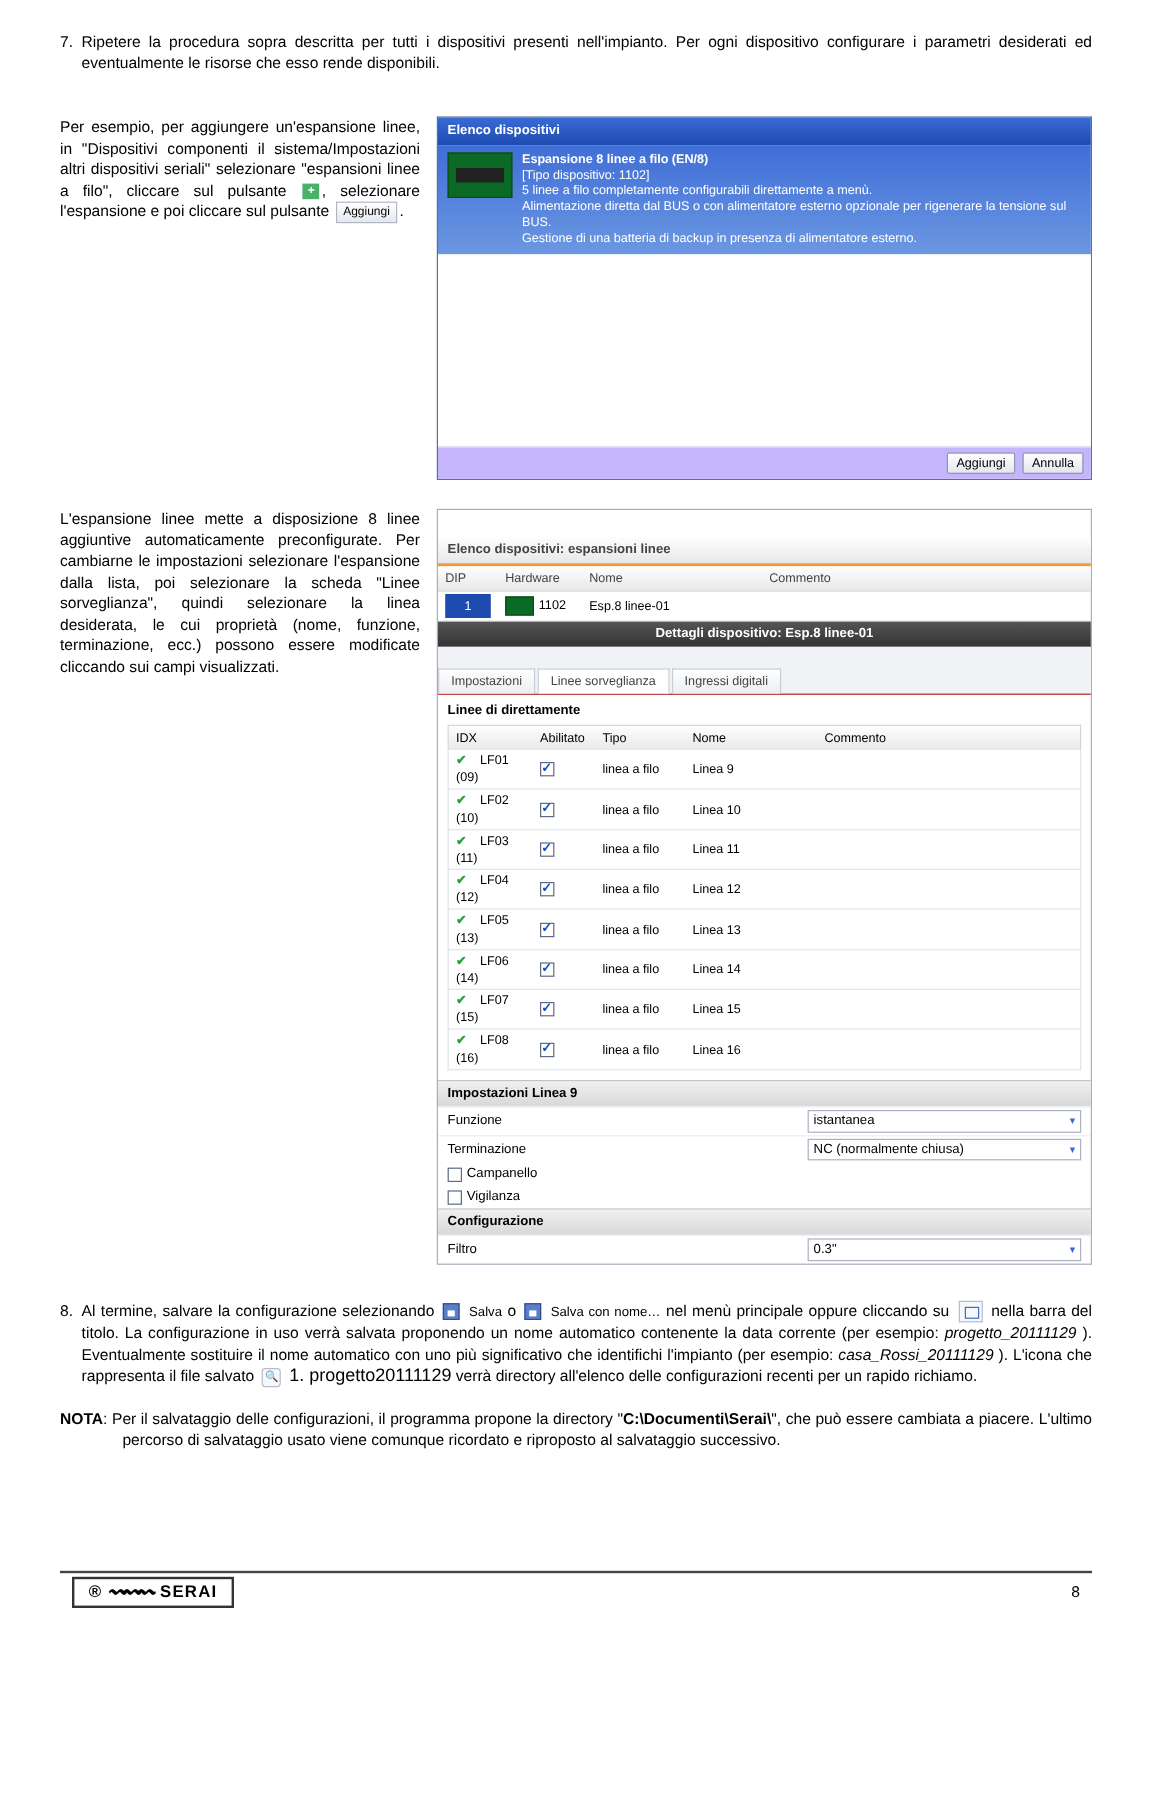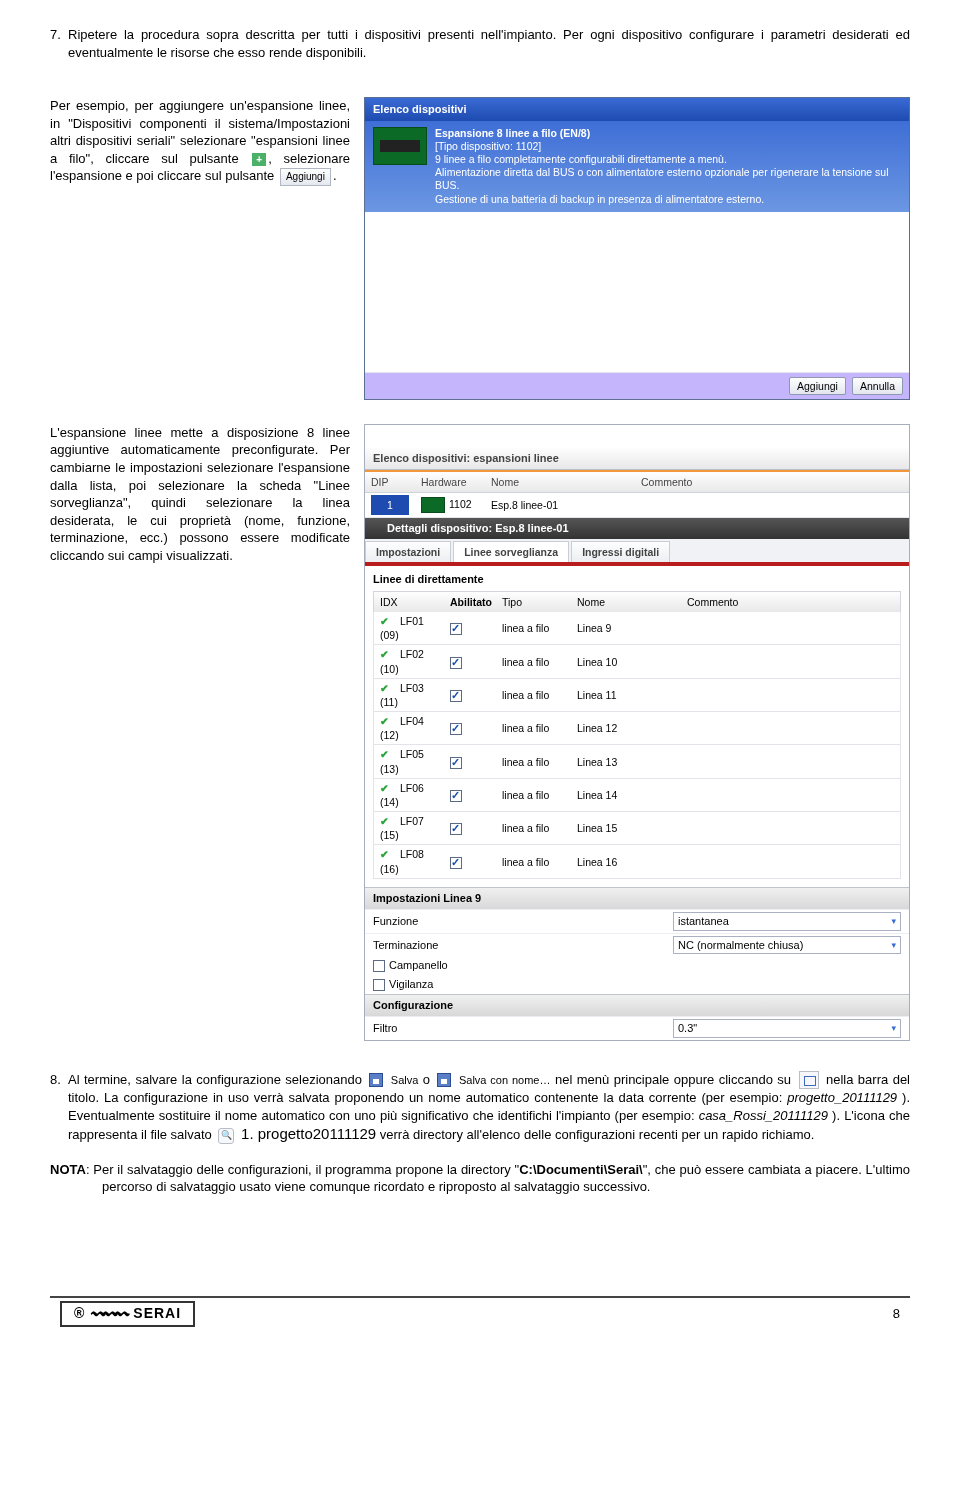--- a/index.html
+++ b/index.html
@@ -117,41 +117,40 @@
   .dip-badge{
     background:#1d4bb0;color:#fff;width:38px;text-align:center;
     padding:3px 0;margin:2px 6px;
   }
   .hw-chip{
     width:24px;height:16px;background:#0b6a25;border:1px solid #0a4b1a;
     display:inline-block;vertical-align:middle;margin-right:4px;
   }
   .dark-head{
     background:linear-gradient(#555,#333);
-    color:#fff;padding:3px 22px;font-weight:bold;
+    color:#fff;padding:3px 8px;font-weight:bold;text-align:center;
   }
   .tabs{
-    display:flex;gap:2px;background:#f1f2f5;padding-top:2px;
-    border-bottom:4px solid #b91c1c;
-    font-weight:bold;
+    display:flex;gap:2px;background:#f1f2f5;padding-top:18px;
+    border-bottom:1px solid #b91c1c;
   }
   .tab{
     padding:3px 10px;font-size:10.5px;
     border:1px solid #c9cdd6;border-bottom:none;
     background:linear-gradient(#fefefe,#eceef2);
     color:#444;
   }
   .tab.active{background:#fff;}
   .tabbody{padding:6px 8px 8px 8px;}
   .sub-head{
     display:flex;background:linear-gradient(#fefefe,#e8e8e8);
     font-size:10.5px;border:1px solid #d2d5dd;border-bottom:none;
   }
   .sub-head > div {padding:3px 6px;}
-  .s-idx{width:70px;} .s-ab{width:52px;font-weight:bold;} .s-tipo{width:75px;} .s-nome{width:110px;} .s-com{flex:1;}
+  .s-idx{width:70px;} .s-ab{width:52px;} .s-tipo{width:75px;} .s-nome{width:110px;} .s-com{flex:1;}
   .srow{
     display:flex;align-items:center;
     border:1px solid #e2e4ea;border-top:none;font-size:10.5px;
   }
   .srow > div{padding:2px 6px;}
   .tick{
     width:16px;height:14px;display:inline-block;margin-right:4px;
     position:relative;color:#2aa33a;font-weight:bold;
   }
   .tick::before{content:"✔";}
@@ -235,21 +234,21 @@
     </div>
 
     <div class="right-col">
       <div class="win">
         <div class="titlebar">Elenco dispositivi</div>
         <div class="bluebox">
           <div class="chip"></div>
           <div class="bluebox-text">
             <div class="bold">Espansione 8 linee a filo (EN/8)</div>
             <div>[Tipo dispositivo: 1102]</div>
-            <div>9 linee a filo completamente configurabili direttamente a menù.</div>
+            <div>5 linee a filo completamente configurabili direttamente a menù.</div>
             <div>Alimentazione diretta dal BUS o con alimentatore esterno opzionale per rigenerare la tensione sul BUS.</div>
             <div>Gestione di una batteria di backup in presenza di alimentatore esterno.</div>
           </div>
         </div>
         <div class="white-area"></div>
         <div class="win-footer">
           <span class="btn">Aggiungi</span>
           <span class="btn">Annulla</span>
         </div>
       </div>

